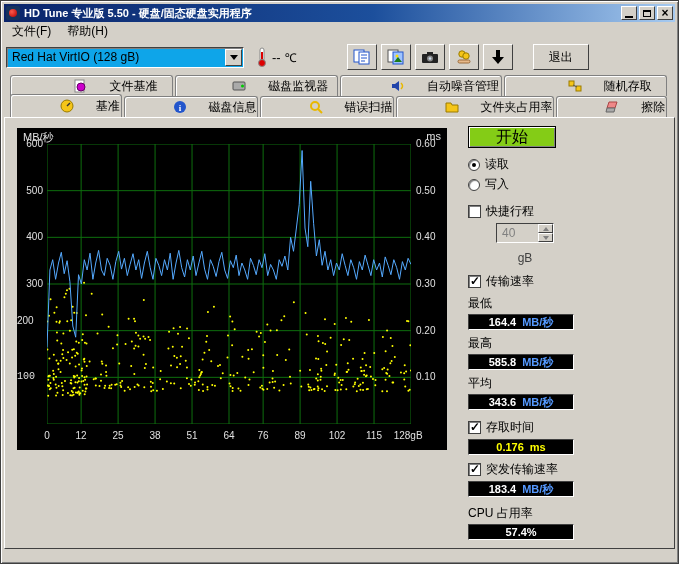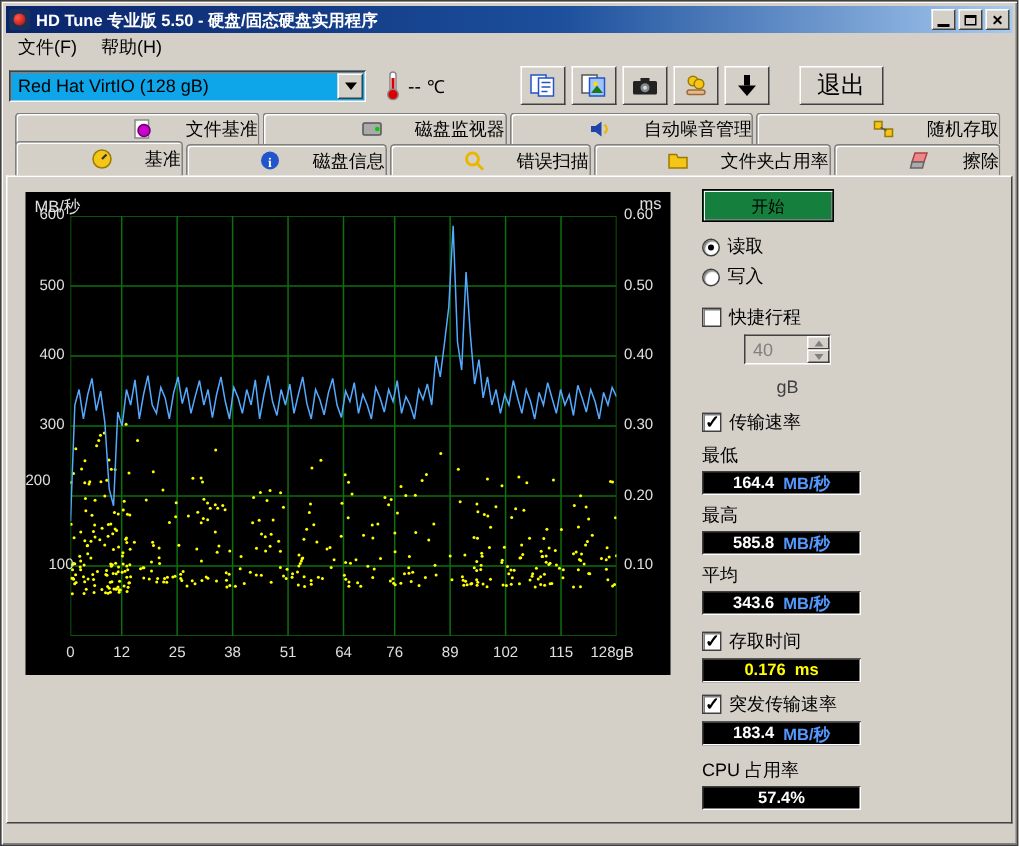--- a/index.html
+++ b/index.html
@@ -33,43 +33,43 @@
   .combo-btn { width:17px; height:17px; background:#d4d0c8; border:1px solid; border-color:#fff #404040 #404040 #fff;
                margin-right:1px; display:flex; align-items:center; justify-content:center; }
   .arrow-down { width:0; height:0; border:4px solid transparent; border-top:5px solid #000; margin-top:5px; }
   .thermo { margin-left:12px; display:flex; align-items:center; }
   .temp-val { font-size:13px; margin-left:4px; color:#000; }
   .temp-unit { font-size:12px; margin-left:4px; color:#000; }
   .tool-btn { width:30px; height:26px; background:#d4d0c8; border:1px solid; border-color:#fff #404040 #404040 #fff;
               display:flex; align-items:center; justify-content:center; margin-left:4px; }
   .tool-group { margin-left:46px; display:flex; }
   .exit-btn { width:56px; height:26px; background:#d4d0c8; border:1px solid; border-color:#fff #404040 #404040 #fff;
-              display:flex; align-items:center; justify-content:center; font-size:16px; margin-left:20px; }
+              display:flex; align-items:center; justify-content:center; font-size:12px; margin-left:20px; }
 
   
   .tabs-row { display:flex; padding:0 6px; }
-  .tab { flex:1; height:21px; display:flex; align-items:center; justify-content:flex-end; gap:22px; font-size:12px;
+  .tab { flex:1; height:21px; display:flex; align-items:center; justify-content:center; gap:22px; font-size:12px;
          background:#d4d0c8; border:1px solid #808080; border-bottom:none; border-radius:3px 3px 0 0;
          box-shadow: inset 1px 1px 0 #fff; margin-right:2px; position:relative; white-space:nowrap;padding-left:48px; }
   .row2 .tab.active { z-index:3; height:23px; margin-top:-2px; margin-bottom:-1px; background:#d4d0c8; }
   .ticon { width:14px; height:14px; flex:0 0 14px; display:inline-block; }
 
   
   .content { position:relative; height:432px; background:#d4d0c8; border:1px solid; border-color:#fff #404040 #404040 #fff; }
   .chart-box { position:absolute; left:12px; top:10px; width:430px; height:322px; background:#000; }
   .axis-title { position:absolute; top:2px; font-size:11px; color:#e0e0e0; }
   .axis-title.left { left:6px; } .axis-title.right { right:6px; }
   #plot { position:absolute; left:30px; top:16px; }
   .tick { position:absolute; color:#e0e0e0; font-size:10px; white-space:nowrap; }
 
   
   .controls { position:absolute; left:455px; top:6px; width:122px; font-size:12px; color:#000; }
-  .btn-start { width:88px; height:22px; margin:2px 0 8px 8px; background:#15803d; border:1px solid #000;
+  .btn-start { width:88px; height:22px; margin:2px 0 8px 8px; background:#84cc16; border:1px solid #000;
                box-shadow: inset 1px 1px 0 #fff, inset -1px -1px 0 #808080; display:flex; align-items:center;
-               justify-content:center; font-size:11px; }
+               justify-content:center; font-size:16px; }
   .radio-row, .check-row { display:flex; align-items:center; gap:5px; margin:3px 0 3px 8px; }
   .radio { width:12px; height:12px; border-radius:50%; background:#fff; border:1px solid #404040;
            box-shadow: inset 1px 1px 1px #808080; position:relative; flex:0 0 12px; }
   .radio.on::after { content:""; position:absolute; left:3px; top:3px; width:4px; height:4px; border-radius:50%; background:#000; }
   .checkbox { width:13px; height:13px; background:#fff; border:1px solid #404040;
               box-shadow: inset 1px 1px 0 #808080; position:relative; flex:0 0 13px; }
   .checkbox.on::after { content:"\2713"; position:absolute; left:1px; top:-2px; font-size:12px; font-weight:bold; color:#000; }
   .spin-row { display:flex; align-items:center; gap:8px; margin:2px 0 8px 8px;flex-direction:column; }
   .spin { width:58px; height:20px; background:#d4d0c8; border:1px solid; border-color:#404040 #fff #fff #404040; display:flex; }
   .spin-val { flex:1; color:#808080; padding:2px 5px; font-size:12px; }
@@ -679,21 +679,21 @@
           <circle cx="9.09362916808459" cy="232.63758905589424" r="1" fill="#ffff00"></circle>
           <circle cx="35.7346465792798" cy="246.70344812689524" r="1" fill="#ffff00"></circle>
           <circle cx="22.822525761905126" cy="219.41071728924123" r="1" fill="#ffff00"></circle>
           <circle cx="36.33113628978026" cy="236.8864606487836" r="1" fill="#ffff00"></circle>
           <circle cx="27.64167624321999" cy="243.85654889172588" r="1" fill="#ffff00"></circle>
           <circle cx="35.097542034622165" cy="231.92135426874952" r="1" fill="#ffff00"></circle>
           <circle cx="12.863114009756828" cy="177.18848148329397" r="1" fill="#ffff00"></circle>
           <circle cx="33.25587829964934" cy="249.2958841398108" r="1" fill="#ffff00"></circle>
           <polyline points="0.0,203.5 2.9,126.0 5.7,115.7 8.6,135.3 11.5,119.0 14.3,108.3 17.2,129.7 20.1,116.7 22.9,137.7 25.8,182.0 28.7,193.2 31.5,130.7 34.4,140.0 37.3,115.7 40.1,126.0 43.0,109.2 45.9,135.3 48.7,119.0 51.6,106.4 54.5,126.0 57.3,131.6 60.2,114.3 63.1,121.3 65.9,135.3 68.8,117.6 71.7,107.3 74.5,125.1 77.4,114.3 80.3,131.6 83.1,120.4 86.0,109.7 88.9,126.0 91.7,115.7 94.6,134.4 97.4,119.0 100.3,107.3 103.2,123.7 106.0,135.3 108.9,114.3 111.8,121.3 114.6,131.6 117.5,115.7 120.4,126.0 123.2,109.2 126.1,135.3 129.0,119.0 131.8,106.4 134.7,123.7 137.6,133.0 140.4,115.7 143.3,126.0 146.2,112.0 149.0,131.6 151.9,119.0 154.8,107.3 157.6,125.1 160.5,135.3 163.4,115.7 166.2,122.3 169.1,132.5 172.0,117.6 174.8,108.3 177.7,126.0 180.6,134.4 183.4,116.7 186.3,123.7 189.2,111.1 192.0,131.6 194.9,119.0 197.8,126.0 200.6,135.3 203.5,114.3 206.4,121.3 209.2,130.7 212.1,115.7 215.0,123.7 217.8,109.7 220.7,131.6 223.6,120.4 226.4,126.0 229.3,135.3 232.2,115.7 235.0,122.3 237.9,112.0 240.8,126.0 243.6,93.3 246.5,107.3 249.4,84.0 252.2,60.7 255.1,6.5 258.0,84.0 260.8,102.7 263.7,37.3 266.6,79.3 269.4,112.0 272.3,95.7 275.1,121.3 278.0,107.3 280.9,126.0 283.7,115.7 286.6,131.6 289.5,119.0 292.3,126.0 295.2,109.7 298.1,121.3 300.9,131.6 303.8,115.7 306.7,123.7 309.5,135.3 312.4,117.6 315.3,126.0 318.1,111.1 321.0,121.3 323.9,131.6 326.7,115.7 329.6,126.0 332.5,119.0 335.3,133.0 338.2,112.9 341.1,121.3 343.9,130.7 346.8,115.7 349.7,123.7 352.5,135.3 355.4,117.6 358.3,126.0 361.1,114.3 364.0,120.4" fill="none" stroke="#55aaff" stroke-width="1"></polyline>
         </svg>
-    <span class="tick" style="left: 0px; width: 32px; text-align: right; top: 243.333px;">100</span>
+    <span class="tick" style="left: 0px; width: 32px; text-align: left; top: 243.333px; font-family: Liberation Mono, monospace;">100</span>
         <span class="tick" style="left: 0px; width: 26px; text-align: left; top: 187px;">200</span>
         <span class="tick" style="left: 0px; width: 26px; text-align: right; top: 150px;">300</span>
         <span class="tick" style="left: 0px; width: 26px; text-align: right; top: 103.333px;">400</span>
         <span class="tick" style="left: 0px; width: 26px; text-align: right; top: 56.6667px;">500</span>
         <span class="tick" style="left: 0px; width: 26px; text-align: right; top: 10px;">600</span>
         <span class="tick" style="left: 399px; top: 243.333px;">0.10</span>
         <span class="tick" style="left: 399px; top: 196.667px;">0.20</span>
         <span class="tick" style="left: 399px; top: 150px;">0.30</span>
         <span class="tick" style="left: 399px; top: 103.333px;">0.40</span>
         <span class="tick" style="left: 399px; top: 56.6667px;">0.50</span>

